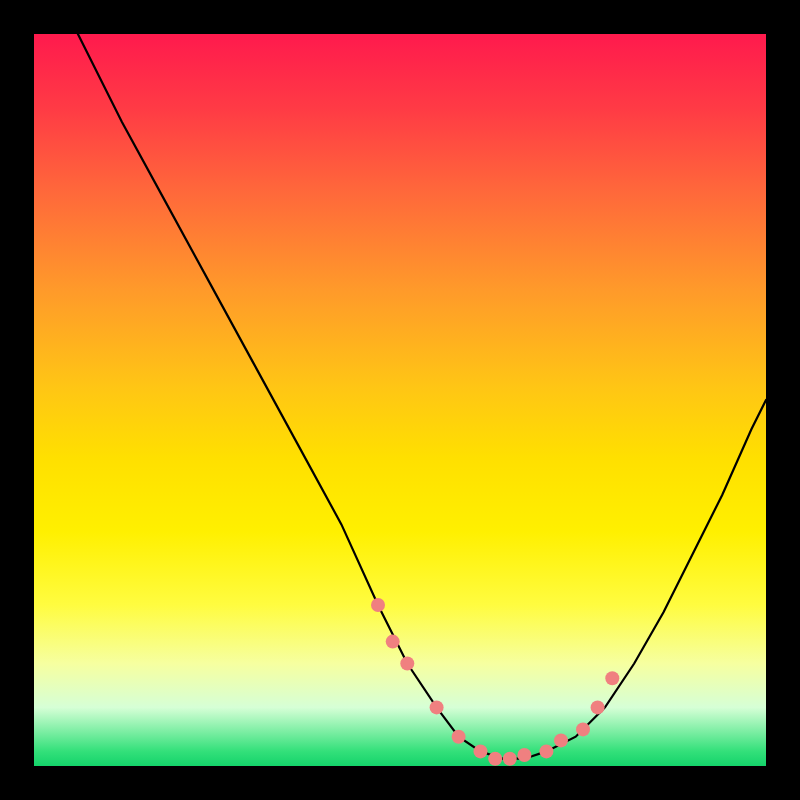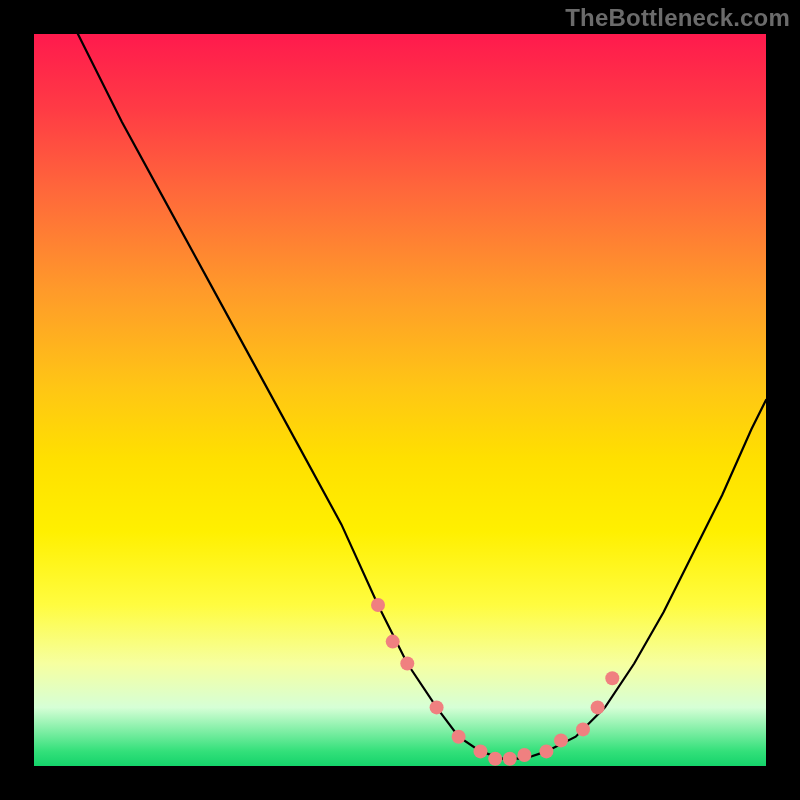--- a/index.html
+++ b/index.html
@@ -77,14 +77,13 @@
           <circle cx="475.8" cy="724.7" r="7" fill="#f08080"></circle>
           <circle cx="490.4" cy="721.0" r="7" fill="#f08080"></circle>
           <circle cx="512.4" cy="717.4" r="7" fill="#f08080"></circle>
           <circle cx="527.0" cy="706.4" r="7" fill="#f08080"></circle>
           <circle cx="549.0" cy="695.4" r="7" fill="#f08080"></circle>
           <circle cx="563.6" cy="673.4" r="7" fill="#f08080"></circle>
           <circle cx="578.3" cy="644.2" r="7" fill="#f08080"></circle>
         </g>
     </svg>
   </div>
-  <div class="watermark">TheBottleneck.com</div>
 </div>
 
 </body></html>

